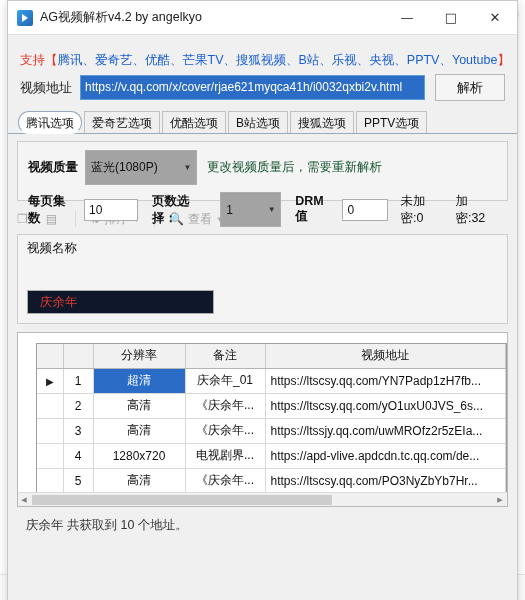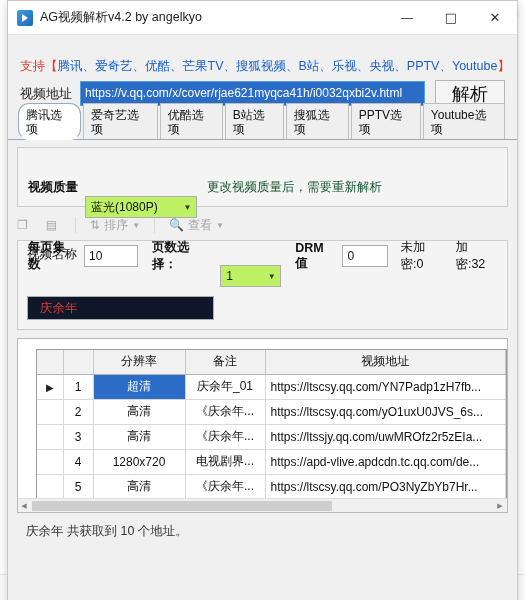--- a/index.html
+++ b/index.html
@@ -85,21 +85,21 @@
   #titlebar .title {
     font-size: 12.5px; color: #222; flex: 1;
   }
   .wbtn {
     width: 44px; height: 33px; display: flex; align-items: center; justify-content: center;
     font-size: 13px; color: #333; font-family: "DejaVu Sans", sans-serif;
   }
 
   
   #notice {
-    padding: 23px 12px 3px 12px;
+    padding: 17px 12px 3px 12px;
     font-size: 12.5px; color: #e23c2e;
     white-space: nowrap; overflow: hidden;
   }
   #notice .blue { color: #1a5fd0; }
 
   
   #urlrow {
     display: flex; align-items: center; padding: 2px 12px 6px 12px;
   }
   #urlrow .lbl { font-size: 13px; color: #222; margin-right: 8px; }
@@ -108,21 +108,21 @@
     border: 1px solid #5a9fd4;
     background: #2a6cc6; color: #ffffff;
     font-size: 12px; padding: 0 4px;
     line-height: 23px;
     overflow: hidden; white-space: nowrap;
     font-family: "Liberation Sans", sans-serif;
   }
   #parsebtn {
     margin-left: 10px; width: 70px; height: 27px;
     background: #f5f5f5; border: 1px solid #b6b6b6;
-    font-size: 18px; color: #111;
+    font-size: 13px; color: #111;
     display: flex; align-items: center; justify-content: center;
   }
 
   
   #tabs {
     display: flex; align-items: flex-end;
     padding: 0 10px; height: 25px;
     border-bottom: 1px solid #9ab;
     margin-top: 2px;
   }
@@ -144,24 +144,23 @@
     margin: 7px 9px 0 9px;
     border: 1px solid #cdcdcd;
     background: #f4f4f4;
     height: 60px;
     position: relative;
   }
   .row1 { display: flex; align-items: center; padding: 8px 10px 0 10px; }
   .row2 { display: flex; align-items: center; padding: 7px 10px 0 10px; }
   .fl-lbl { font-size: 12.5px; color: #111; margin-right: 7px; font-weight: bold; }
   .combo {
-    height: 22px; border: 1px solid #adadad; background: #bef264;
+    height: 35px; border: 1px solid #adadad; background: #a3a3a3;
     display: flex; align-items: center; font-size: 12px; color: #111;
     padding: 0 0 0 5px;
-    margin-top: 40px;
   }
   .combo .cval { flex: 1; }
   .combo .arrow {
     width: 17px; height: 20px; display:flex; align-items:center; justify-content:center;
     font-size: 8px; color: #333;
   }
   .txtbox {
     height: 22px; border: 1px solid #adadad; background: #fff;
     font-size: 12px; color: #111; padding: 2px 4px;
   }
@@ -316,21 +315,20 @@
     <div id="parsebtn">解析</div>
   </div>
 
   <div id="tabs">
     <div class="tab active">腾讯选项</div>
     <div class="tab">爱奇艺选项</div>
     <div class="tab">优酷选项</div>
     <div class="tab">B站选项</div>
     <div class="tab">搜狐选项</div>
     <div class="tab">PPTV选项</div>
-    <div class="tab">Youtube选项</div>
   </div>
 
   <div id="groupbox">
     <div class="row1">
       <span class="fl-lbl">视频质量</span>
       <div class="combo" style="width:112px;">
         <span class="cval">蓝光(1080P)</span>
         <span class="arrow">▼</span>
       </div>
       <span class="hint">更改视频质量后，需要重新解析</span>

